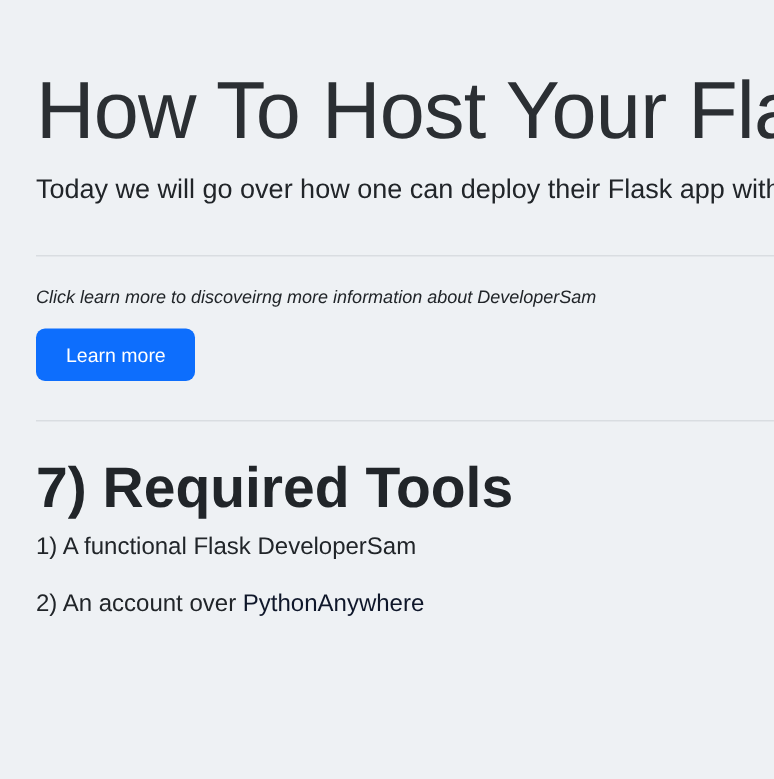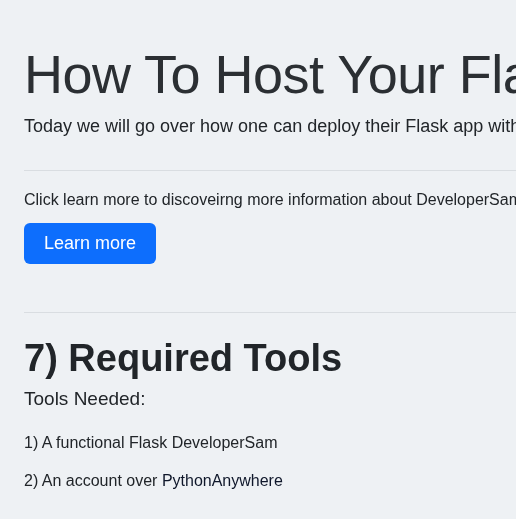--- a/index.html
+++ b/index.html
@@ -31,36 +31,37 @@
     color: #212529;
     margin: 0 0 30px 0;
     line-height: 1.4;
   }
   hr.divider {
     border: none;
     border-top: 1px solid #d9dde1;
     margin: 0 0 20px 0;
   }
   .cta-text {
-    font-size: 16px;
+    font-size: 12px;
     font-weight: 400;
     color: #212529;
     margin: 0 0 14px 0;
+    font-style: italic;
   }
   .btn {
     display: inline-block;
     background: #0d6efd;
     color: #ffffff;
-    font-size: 18px;
+    font-size: 13px;
     font-weight: 400;
     padding: 10px 20px;
     border: none;
     border-radius: 6px;
     cursor: pointer;
-    margin-bottom: 48px;
+    margin-bottom: 26px;
   }
   .section-heading {
     font-size: 38px;
     font-weight: 700;
     color: #212529;
     margin: 0 0 8px 0;
   }
   .section-sub {
     font-size: 19px;
     font-weight: 400;
@@ -93,21 +94,20 @@
   <p class="subtitle">Today we will go over how one can deploy their Flask app with PythonAnywhere</p>
 
   <hr class="divider">
 
   <p class="cta-text">Click learn more to discoveirng more information about DeveloperSam</p>
   <button class="btn">Learn more</button>
 
   <hr class="divider2">
 
   <h2 class="section-heading">7) Required Tools</h2>
-  <p class="section-sub">Tools Needed:</p>
 
   <p class="list-item">
     <span>1) </span><span>A functional Flask DeveloperSam</span>
   </p>
 
   <p class="list-item">
     <span>2) </span><span>An account over </span><a class="link">PythonAnywhere</a>
   </p>
 
 </div>

